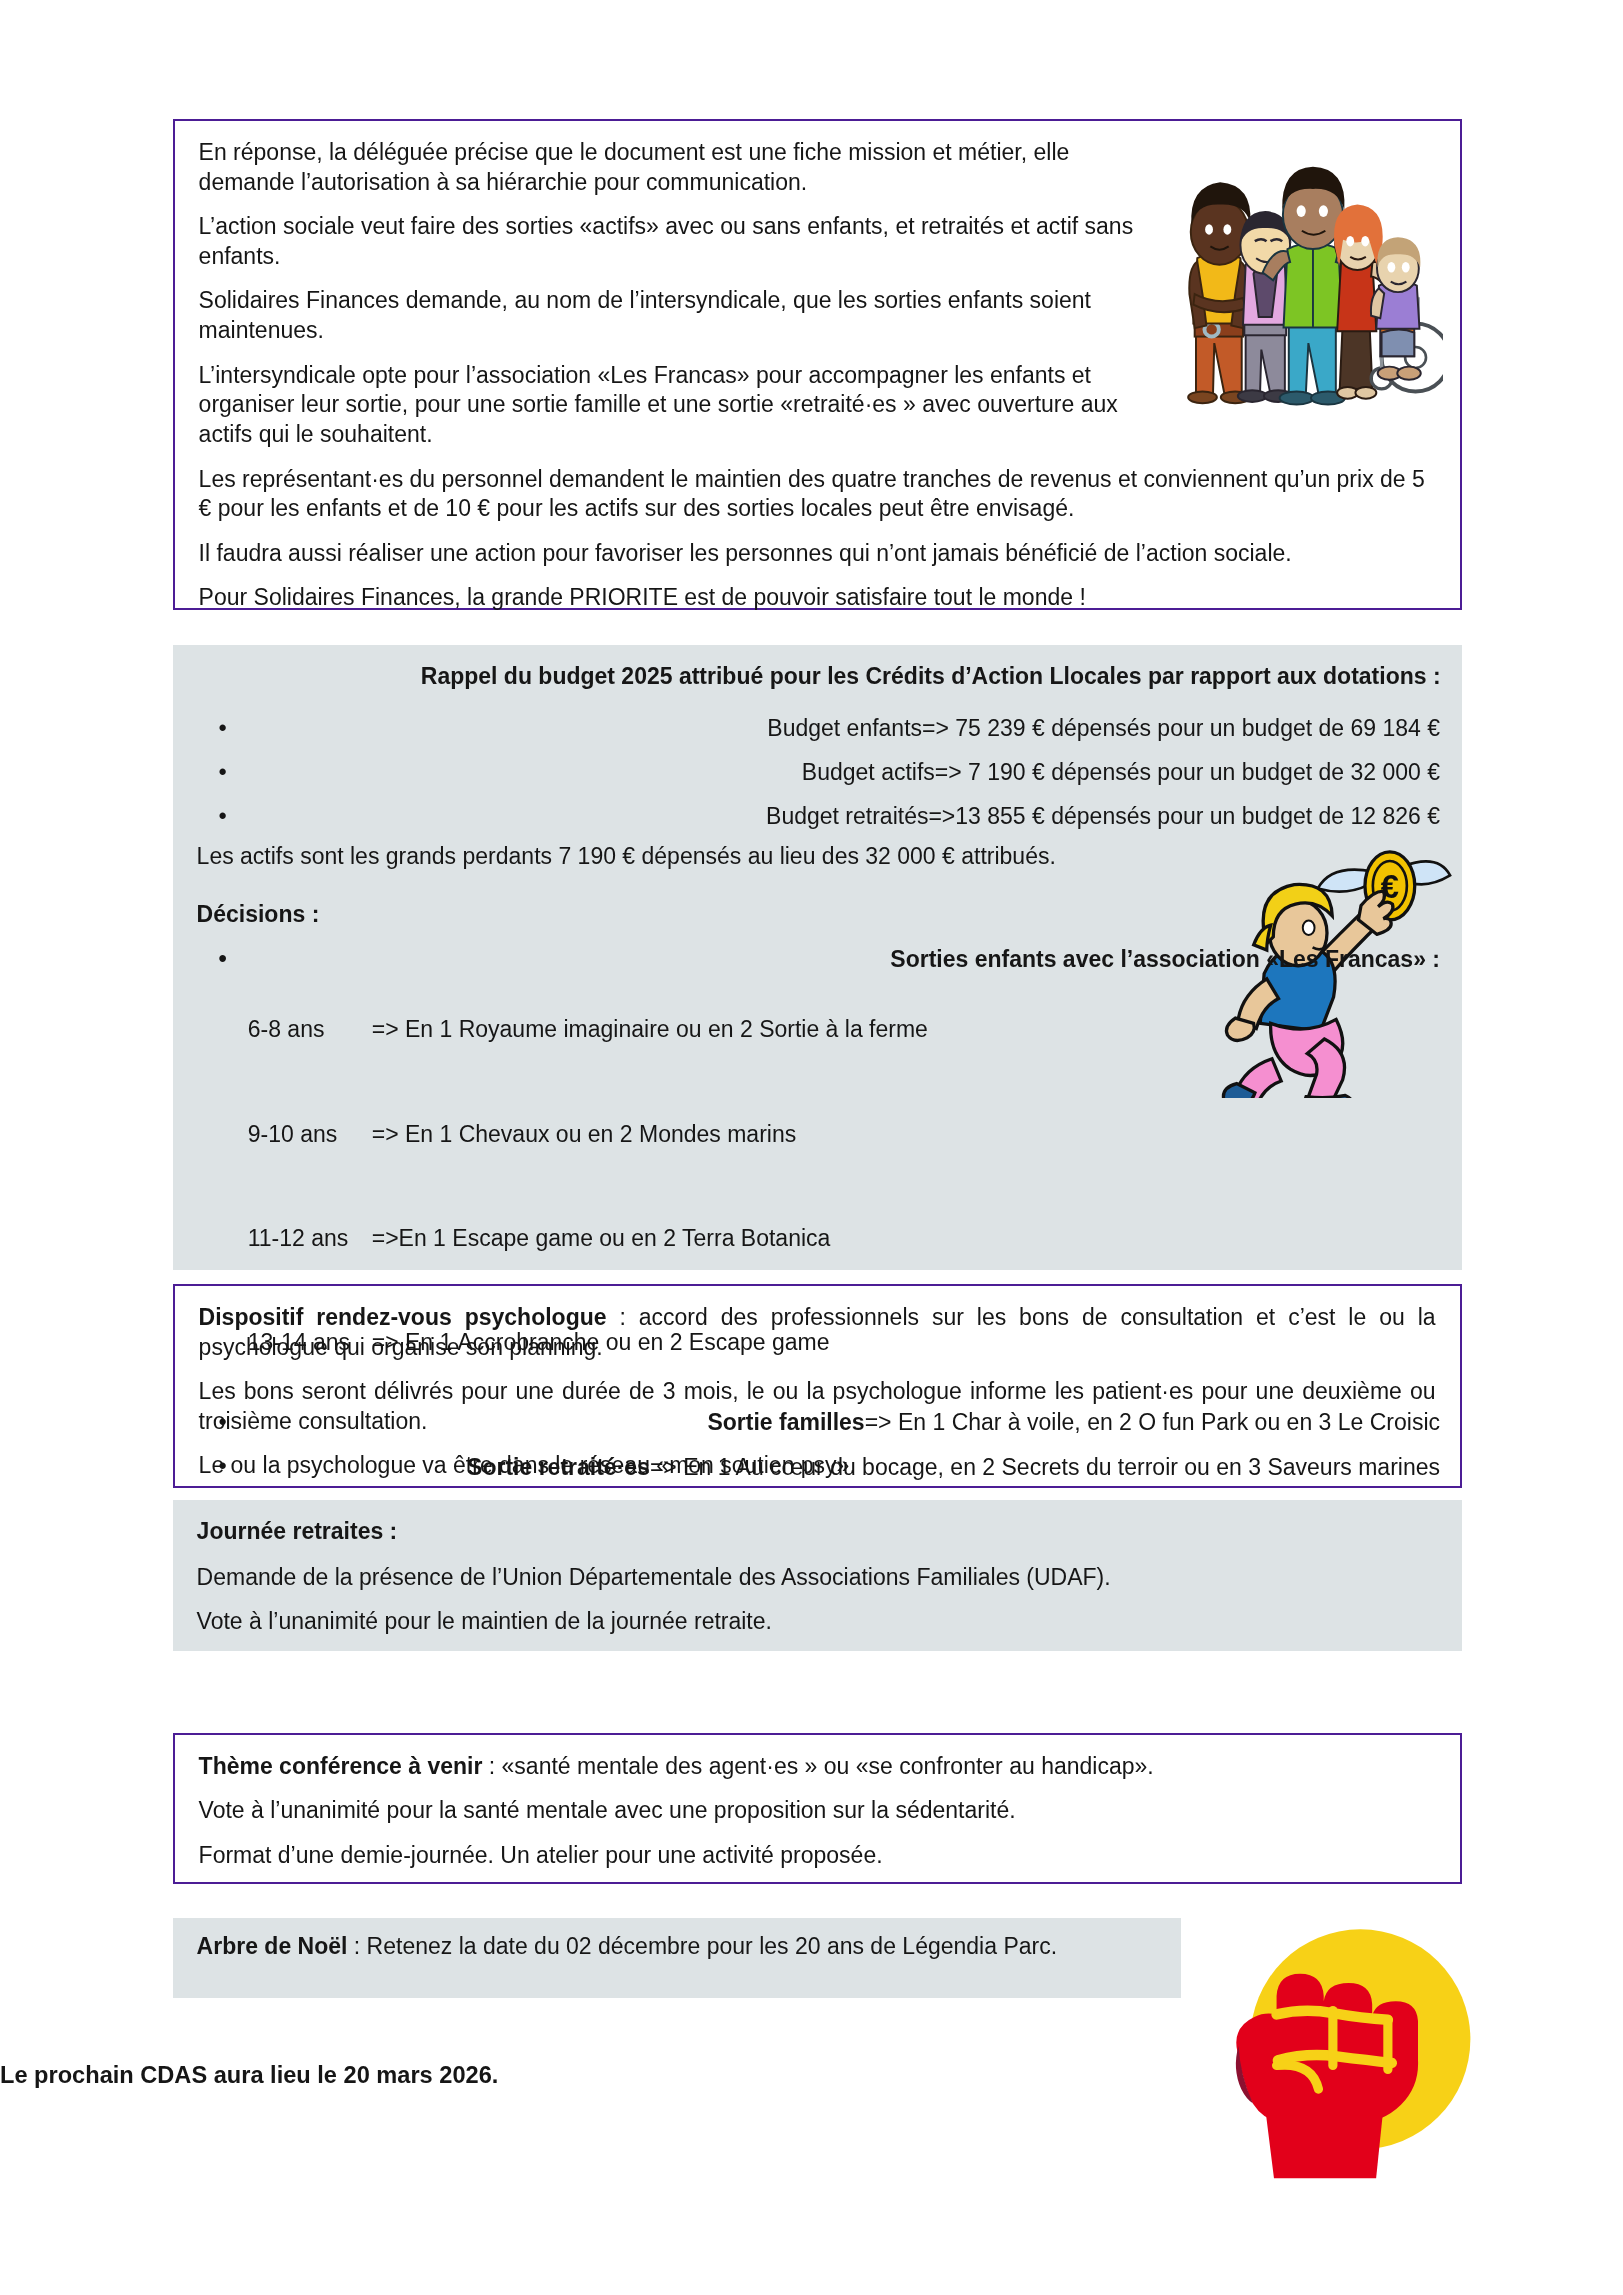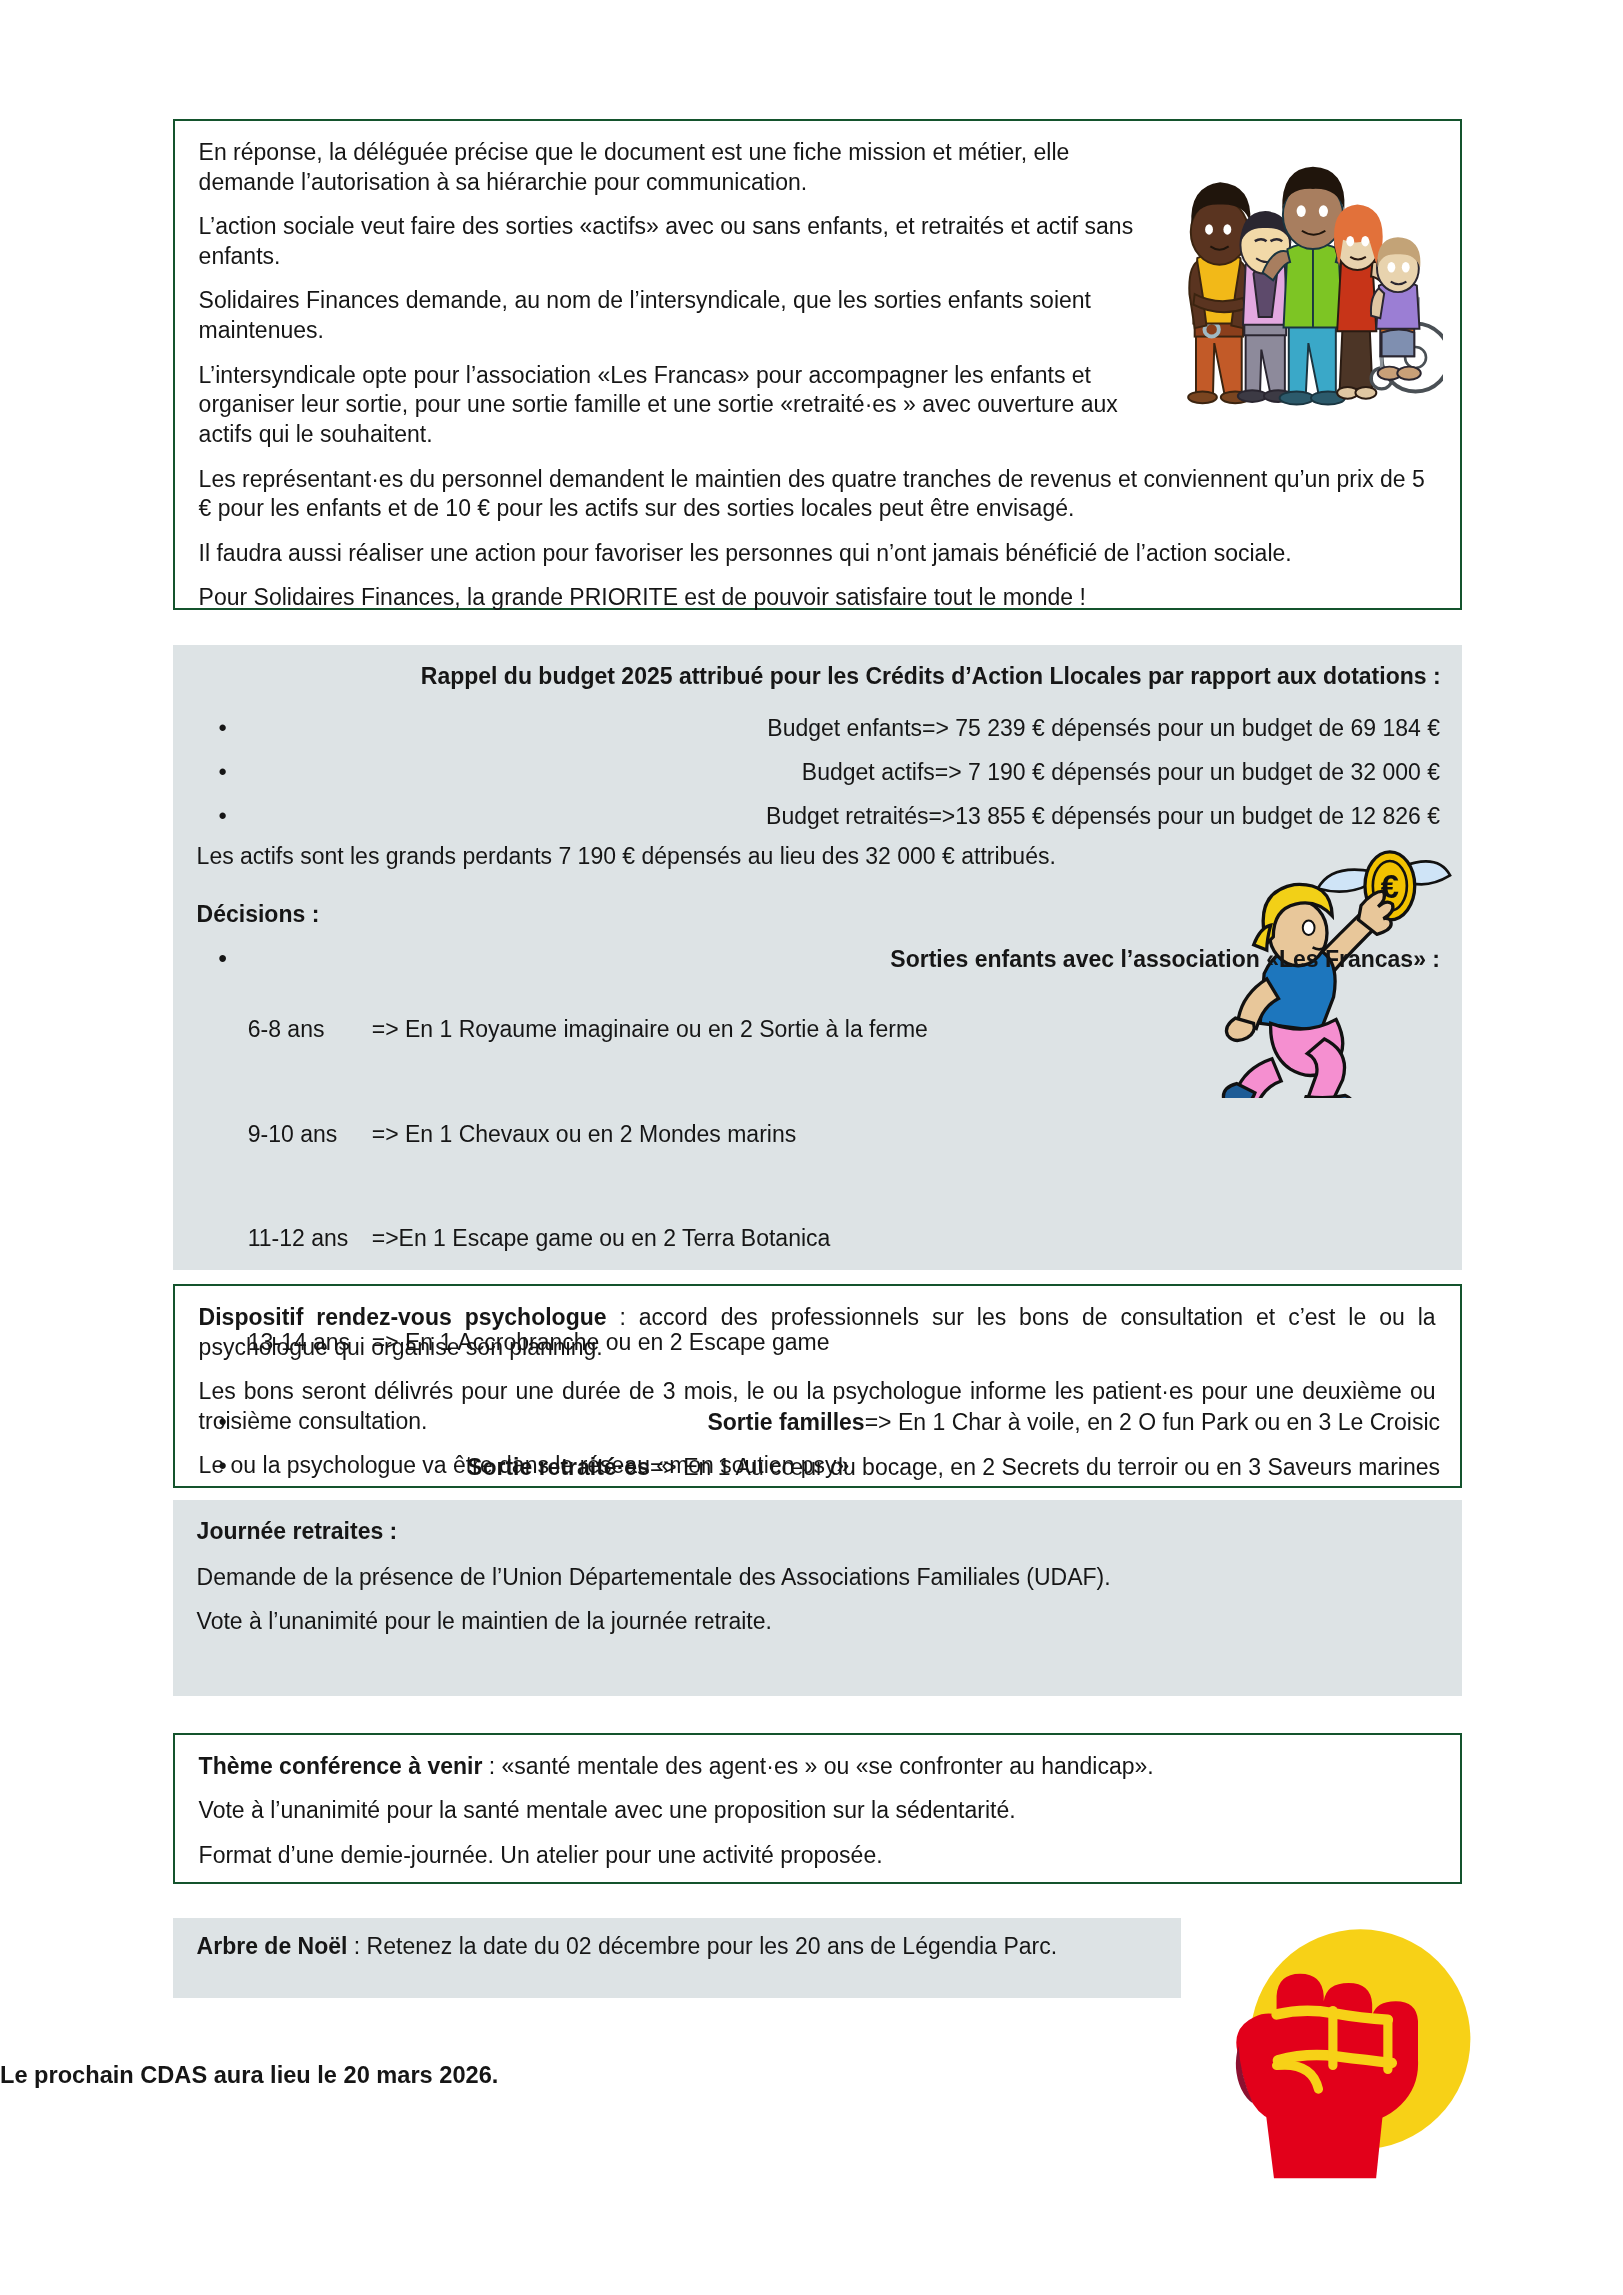--- a/index.html
+++ b/index.html
@@ -7,21 +7,21 @@
     width:1623px;height:2295px;
     font-family:"Liberation Sans","DejaVu Sans",sans-serif;
     color:#161616;
     position:relative;
     overflow:hidden;
   }
   .page{position:relative;width:1623px;height:2295px;}
 
   
   .box{position:absolute;box-sizing:border-box;}
-  .box-pink{border:2px solid #14532d;background:#ffffff;}
+  .box-pink{border:2px solid #4c1d95;background:#ffffff;}
   .box-grey{background:#dde3e5;border:none;}
 
   .pad{padding:17px 22px 17px 23.6px;}
 
   p{margin:0 0 14.4px 0;line-height:1.30;font-size:23px;}
   p:last-child{margin-bottom:0;}
   .justify{text-align:justify;}
   b,strong{font-weight:bold;}
 
   
@@ -230,21 +230,21 @@
   </div>
 
   <div class="box box-pink pad" style="left:173px;top:1284px;width:1289px;height:204px;">
     <p class="justify" style="width:1237px;">
       <b>Dispositif rendez-vous psychologue</b><span> : accord des professionnels sur les bons de consultation et c’est le ou la psychologue qui organise son planning.</span>
     </p>
     <p class="justify" style="width:1237px;">Les bons seront délivrés pour une durée de 3 mois, le ou la psychologue informe les patient·es pour une deuxième ou troisième consultation.</p>
     <p style="width:1237px;">Le ou la psychologue va être dans le réseau «mon soutien psy».</p>
   </div>
 
-  <div class="box box-grey pad" style="left:173px;top:1500px;width:1289px;height:196px;">
+  <div class="box box-grey pad" style="left:173px;top:1500px;width:1289px;height:151px;">
     <p style="font-weight:bold;margin-bottom:15.7px;">Journée retraites :</p>
     <p style="width:1237px;">Demande de la présence de l’Union Départementale des Associations Familiales (UDAF).</p>
     <p style="width:1237px;">Vote à l’unanimité pour le maintien de la journée retraite.</p>
   </div>
 
   <div class="box box-pink pad" style="left:173px;top:1733px;width:1289px;height:151px;">
     <p style="width:1237px;">
       <b>Thème conférence à venir</b><span> : «santé mentale des agent·es » ou «se confronter au handicap».</span>
     </p>
     <p style="width:1237px;margin-top:13px;">Vote à l’unanimité pour la santé mentale avec une proposition sur la sédentarité.</p>

